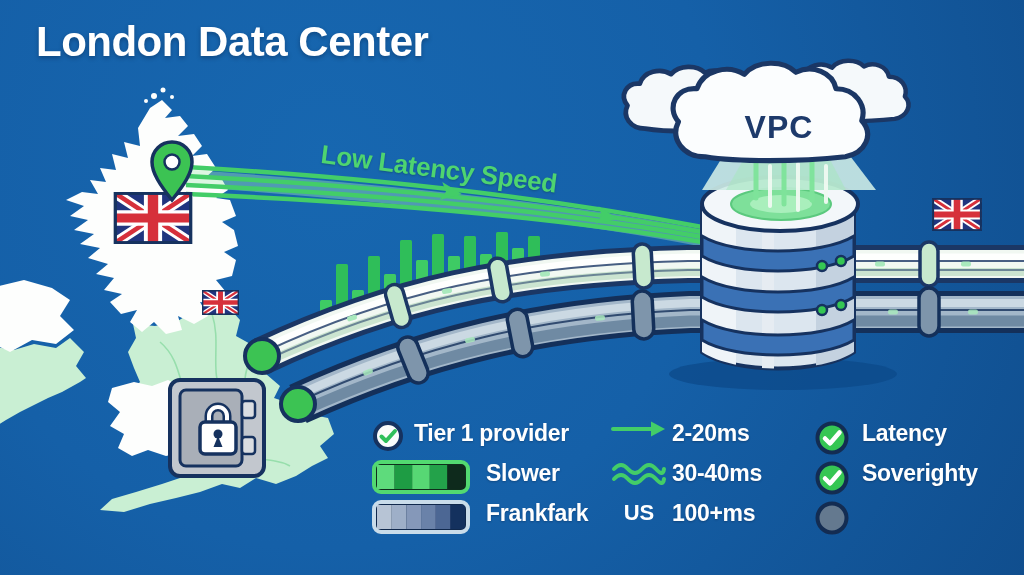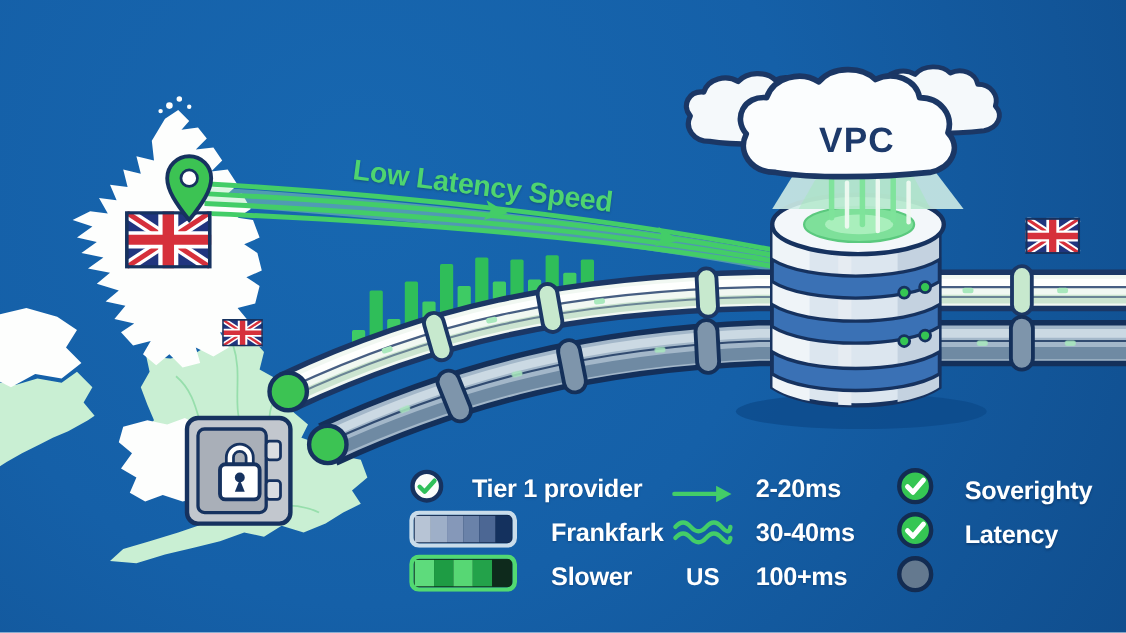--- a/index.html
+++ b/index.html
@@ -15,21 +15,21 @@
     font-size:42px;font-weight:700;letter-spacing:-0.5px;color:#ffffff;
     text-shadow:0 2px 4px rgba(0,20,50,.35);
   }
   .latency-label{
     position:absolute;left:323px;top:139px;width:280px;
     font-size:26px;font-weight:700;letter-spacing:-0.3px;color:#4ED470;
     transform:rotate(7.2deg);transform-origin:left top;
     text-shadow:0 1px 2px rgba(0,30,20,.25);
   }
   .legend-col{position:absolute;display:flex;flex-direction:column;}
-  .lrow{display:flex;align-items:flex-end;gap:15px;}
+  .lrow{display:flex;align-items:flex-start;}
   .lrow .lbl{
     color:#ffffff;font-size:23px;font-weight:700;letter-spacing:-0.3px;
     text-shadow:0 1px 2px rgba(0,20,50,.3);white-space:nowrap;
   }
   #col1{left:372px;top:420px;}
   #col1 .lrow{height:38px;margin-bottom:2px;}
   #col1 .ic-cell1{width:42px;display:flex;align-items:center;}
   #col1 .bar-cell{width:114px;display:flex;align-items:center;}
   #col2{left:606px;top:420px;}
   #col2 .lrow{height:38px;margin-bottom:2px;}
@@ -276,61 +276,62 @@
     <g>
       <path d="M209,424 v-8 a9,9 0 0 1 18,0 v8" fill="none" stroke="#16325F" stroke-width="9"></path>
       <path d="M209,424 v-8 a9,9 0 0 1 18,0 v8" fill="none" stroke="#FFFFFF" stroke-width="4"></path>
       <rect x="200" y="422" width="36" height="32" rx="5" fill="#FFFFFF" stroke="#16325F" stroke-width="3.5"></rect>
       <circle cx="218" cy="434" r="4.5" fill="#16325F"></circle>
       <path d="M218,436 l-4.5,11 h9 Z" fill="#16325F"></path>
     </g>
   </g>
 </svg>
 
+<div class="page-title">London Data Center</div>
 <div class="latency-label">Low Latency Speed</div>
 
 <div class="legend-col" id="col1">
   <div class="lrow">
     <span class="ic-cell1">
       <svg width="32" height="32" viewBox="0 0 32 32">
         <circle cx="16" cy="16" r="13" fill="#FAFCFB" stroke="#16325F" stroke-width="4"></circle>
         <path d="M9.5,16.5 L14,21 L23,11" fill="none" stroke="#2FBF5A" stroke-width="4" stroke-linecap="round" stroke-linejoin="round"></path>
       </svg>
     </span>
     <span class="lbl">Tier 1 provider</span>
+  </div>
+  <div class="lrow">
+    <span class="bar-cell">
+      <svg width="98" height="34" viewBox="0 0 98 34">
+        <rect x="4" y="4" width="90" height="26" fill="#0F2D1C"></rect>
+        <rect x="5" y="5" width="17.6" height="24" fill="#5EDB7C"></rect>
+        <rect x="22.6" y="5" width="17.6" height="24" fill="#1E9C44"></rect>
+        <rect x="40.2" y="5" width="17.6" height="24" fill="#57D774"></rect>
+        <rect x="57.8" y="5" width="17.6" height="24" fill="#23A24A"></rect>
+        <rect x="75.4" y="5" width="17.6" height="24" fill="#0E2A1C"></rect>
+        <rect x="2" y="2" width="94" height="30" rx="7" fill="none" stroke-width="4" stroke="#52D971"></rect>
+      </svg>
+    </span>
+    <span class="lbl">Slower</span>
   </div>
   <div class="lrow">
     <span class="bar-cell">
       <svg width="98" height="34" viewBox="0 0 98 34">
         <rect x="4" y="4" width="90" height="26" fill="#10284C"></rect>
         <rect x="5" y="5" width="14.7" height="24" fill="#B7C4D5"></rect>
         <rect x="19.7" y="5" width="14.7" height="24" fill="#9EAFC8"></rect>
         <rect x="34.4" y="5" width="14.7" height="24" fill="#8598B9"></rect>
         <rect x="49.1" y="5" width="14.7" height="24" fill="#6A82A9"></rect>
         <rect x="63.8" y="5" width="14.7" height="24" fill="#4C6794"></rect>
         <rect x="78.5" y="5" width="14.5" height="24" fill="#14315E"></rect>
         <rect x="2" y="2" width="94" height="30" rx="7" fill="none" stroke-width="4" stroke="#C9DCEA"></rect>
       </svg>
     </span>
     <span class="lbl">Frankfark</span>
   </div>
-  <div class="lrow">
-    <span class="bar-cell">
-      <svg width="98" height="34" viewBox="0 0 98 34">
-        <rect x="4" y="4" width="90" height="26" fill="#0F2D1C"></rect>
-        <rect x="5" y="5" width="17.6" height="24" fill="#5EDB7C"></rect>
-        <rect x="22.6" y="5" width="17.6" height="24" fill="#1E9C44"></rect>
-        <rect x="40.2" y="5" width="17.6" height="24" fill="#57D774"></rect>
-        <rect x="57.8" y="5" width="17.6" height="24" fill="#23A24A"></rect>
-        <rect x="75.4" y="5" width="17.6" height="24" fill="#0E2A1C"></rect>
-        <rect x="2" y="2" width="94" height="30" rx="7" fill="none" stroke-width="4" stroke="#52D971"></rect>
-      </svg>
-    </span>
-    <span class="lbl">Slower</span>
-  </div>
 </div>
 
 <div class="legend-col" id="col2">
   <div class="lrow">
     <span class="ic-cell">
       <svg width="56" height="18" viewBox="0 0 56 18">
         <line x1="2" y1="9" x2="40" y2="9" stroke="#43CD68" stroke-width="4" stroke-linecap="round"></line>
         <path d="M40,1.5 L54,9 L40,16.5 Z" fill="#43CD68"></path>
       </svg>
     </span>
@@ -352,30 +353,30 @@
 </div>
 
 <div class="legend-col" id="col3">
   <div class="lrow">
     <span class="ic-cell">
       <svg width="36" height="36" viewBox="0 0 36 36">
         <circle cx="18" cy="18" r="14.5" fill="#35C653" stroke="#132C52" stroke-width="4"></circle>
         <path d="M11,18.5 L16,23.5 L25.5,12.5" fill="none" stroke="#FFFFFF" stroke-width="4.5" stroke-linecap="round" stroke-linejoin="round"></path>
       </svg>
     </span>
-    <span class="lbl">Soverighty</span>
+    <span class="lbl">Latency</span>
   </div>
   <div class="lrow">
     <span class="ic-cell">
       <svg width="36" height="36" viewBox="0 0 36 36">
         <circle cx="18" cy="18" r="14.5" fill="#35C653" stroke="#132C52" stroke-width="4"></circle>
         <path d="M11,18.5 L16,23.5 L25.5,12.5" fill="none" stroke="#FFFFFF" stroke-width="4.5" stroke-linecap="round" stroke-linejoin="round"></path>
       </svg>
     </span>
-    <span class="lbl">Latency</span>
+    <span class="lbl">Soverighty</span>
   </div>
   <div class="lrow">
     <span class="ic-cell">
       <svg width="36" height="36" viewBox="0 0 36 36">
         <circle cx="18" cy="18" r="14.5" fill="#64798F" stroke="#132C52" stroke-width="4"></circle>
       </svg>
     </span>
   </div>
 </div>
 

